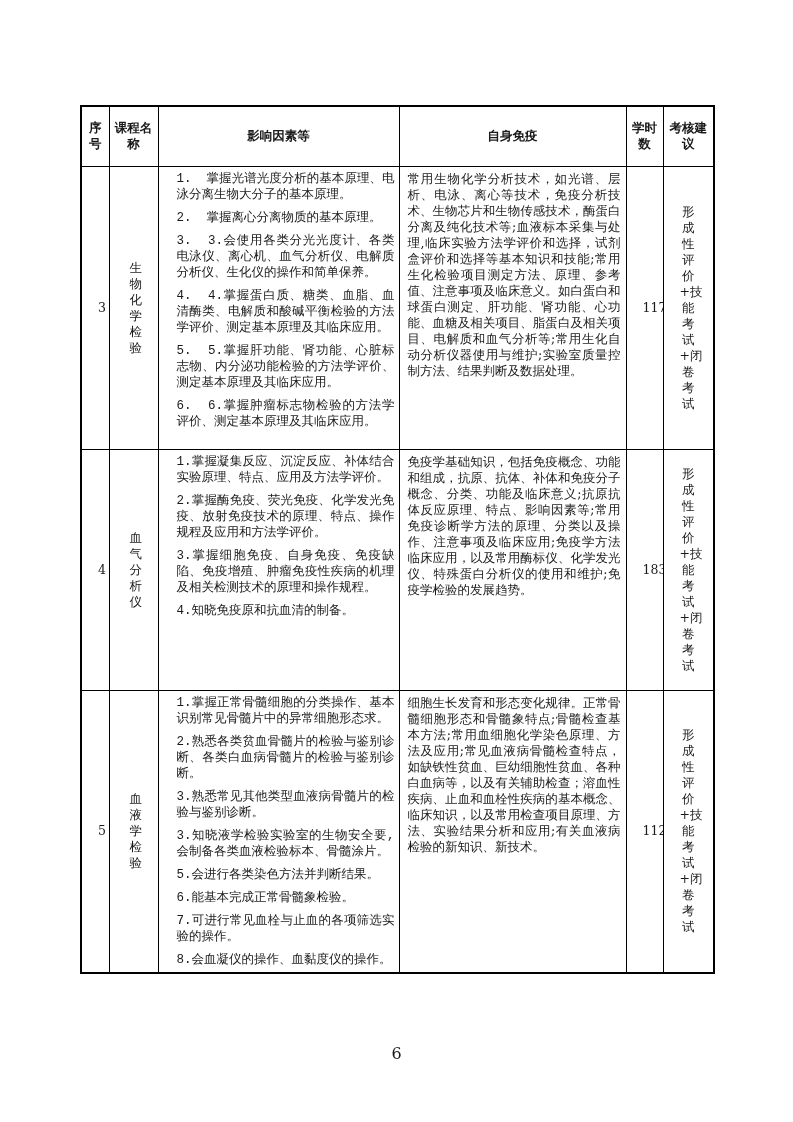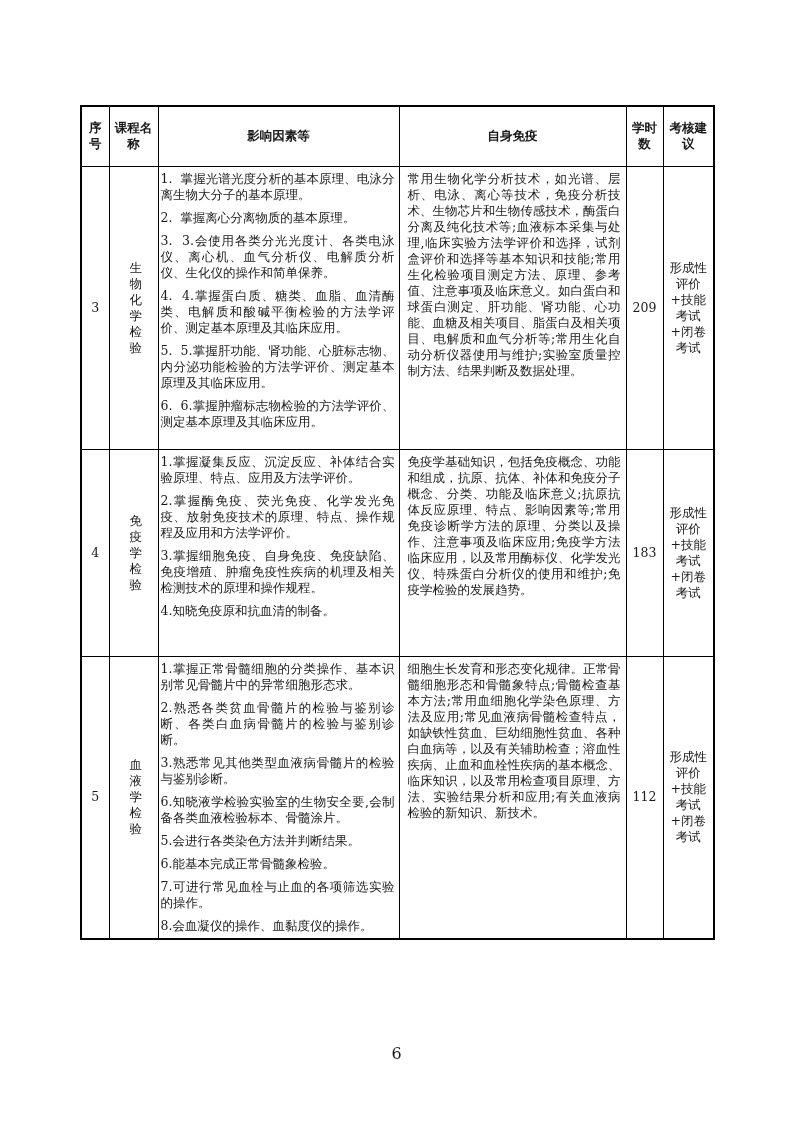--- a/index.html
+++ b/index.html
@@ -36,27 +36,28 @@
     font-size: 13.5px;
     text-align: center;
     vertical-align: middle;
     height: 60px;
     padding: 2px;
     line-height: 1.5;
   }
   td.cell-center {
     text-align: center;
     vertical-align: middle;
-    padding: 4px;
+    padding: 16px;
   }
   td.cell-name { padding: 2px 20px; }
   td.cell-text {
     vertical-align: top;
     text-align: justify;
-    padding: 4px 4px 4px 2px;
+    padding: 4px 4px 4px 18px;
+    font-family: Liberation Mono, monospace;
   }
   td.cell-text p { margin: 0 0 7px 0; }
   td.cell-text p:last-child { margin-bottom: 0; }
   td.cell-content-text {
     vertical-align: top;
     text-align: justify;
     padding: 4px 5px 4px 8px;
   }
   tr.row-3 td { height: 283px; }
   tr.row-4 td { height: 207px; }
@@ -101,44 +102,44 @@
         <td class="cell-center cell-name">生物化学检验</td>
         <td class="cell-text">
           <p>1.&nbsp;&nbsp;掌握光谱光度分析的基本原理、电泳分离生物大分子的基本原理。</p>
           <p>2.&nbsp;&nbsp;掌握离心分离物质的基本原理。</p>
           <p>3.&nbsp;&nbsp;3.会使用各类分光光度计、各类电泳仪、离心机、血气分析仪、电解质分析仪、生化仪的操作和简单保养。</p>
           <p>4.&nbsp;&nbsp;4.掌握蛋白质、糖类、血脂、血清酶类、电解质和酸碱平衡检验的方法学评价、测定基本原理及其临床应用。</p>
           <p>5.&nbsp;&nbsp;5.掌握肝功能、肾功能、心脏标志物、内分泌功能检验的方法学评价、测定基本原理及其临床应用。</p>
           <p>6.&nbsp;&nbsp;6.掌握肿瘤标志物检验的方法学评价、测定基本原理及其临床应用。</p>
         </td>
         <td class="cell-content-text">常用生物化学分析技术，如光谱、层析、电泳、离心等技术，免疫分析技术、生物芯片和生物传感技术，酶蛋白分离及纯化技术等;血液标本采集与处理,临床实验方法学评价和选择，试剂盒评价和选择等基本知识和技能;常用生化检验项目测定方法、原理、参考值、注意事项及临床意义。如白蛋白和球蛋白测定、肝功能、肾功能、心功能、血糖及相关项目、脂蛋白及相关项目、电解质和血气分析等;常用生化自动分析仪器使用与维护;实验室质量控制方法、结果判断及数据处理。</td>
-        <td class="cell-center">209</td>
+        <td class="cell-center">117</td>
         <td class="cell-center">形成性评价+技能考试+闭卷考试</td>
       </tr>
       <tr class="row-4">
         <td class="cell-center">4</td>
-        <td class="cell-center cell-name">免疫学检验</td>
+        <td class="cell-center cell-name">血气分析仪</td>
         <td class="cell-text">
           <p>1.掌握凝集反应、沉淀反应、补体结合实验原理、特点、应用及方法学评价。</p>
           <p>2.掌握酶免疫、荧光免疫、化学发光免疫、放射免疫技术的原理、特点、操作规程及应用和方法学评价。</p>
           <p>3.掌握细胞免疫、自身免疫、免疫缺陷、免疫增殖、肿瘤免疫性疾病的机理及相关检测技术的原理和操作规程。</p>
           <p>4.知晓免疫原和抗血清的制备。</p>
         </td>
         <td class="cell-content-text">免疫学基础知识，包括免疫概念、功能和组成，抗原、抗体、补体和免疫分子概念、分类、功能及临床意义;抗原抗体反应原理、特点、影响因素等;常用免疫诊断学方法的原理、分类以及操作、注意事项及临床应用;免疫学方法临床应用，以及常用酶标仪、化学发光仪、特殊蛋白分析仪的使用和维护;免疫学检验的发展趋势。</td>
         <td class="cell-center">183</td>
         <td class="cell-center">形成性评价+技能考试+闭卷考试</td>
       </tr>
       <tr class="row-5">
         <td class="cell-center">5</td>
         <td class="cell-center cell-name">血液学检验</td>
         <td class="cell-text">
           <p>1.掌握正常骨髓细胞的分类操作、基本识别常见骨髓片中的异常细胞形态求。</p>
           <p>2.熟悉各类贫血骨髓片的检验与鉴别诊断、各类白血病骨髓片的检验与鉴别诊断。</p>
           <p>3.熟悉常见其他类型血液病骨髓片的检验与鉴别诊断。</p>
-          <p>6.知晓液学检验实验室的生物安全要,会制备各类血液检验标本、骨髓涂片。</p>
+          <p>3.知晓液学检验实验室的生物安全要,会制备各类血液检验标本、骨髓涂片。</p>
           <p>5.会进行各类染色方法并判断结果。</p>
           <p>6.能基本完成正常骨髓象检验。</p>
           <p>7.可进行常见血栓与止血的各项筛选实验的操作。</p>
           <p>8.会血凝仪的操作、血黏度仪的操作。</p>
         </td>
         <td class="cell-content-text">细胞生长发育和形态变化规律。正常骨髓细胞形态和骨髓象特点;骨髓检查基本方法;常用血细胞化学染色原理、方法及应用;常见血液病骨髓检查特点，如缺铁性贫血、巨幼细胞性贫血、各种白血病等，以及有关辅助检查；溶血性疾病、止血和血栓性疾病的基本概念、临床知识，以及常用检查项目原理、方法、实验结果分析和应用;有关血液病检验的新知识、新技术。</td>
         <td class="cell-center">112</td>
         <td class="cell-center">形成性评价+技能考试+闭卷考试</td>
       </tr>
     </tbody>

